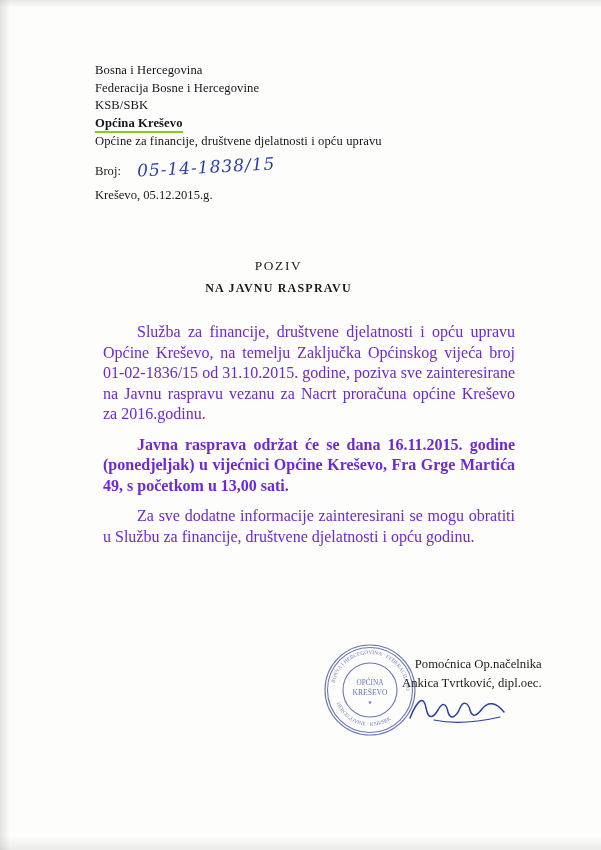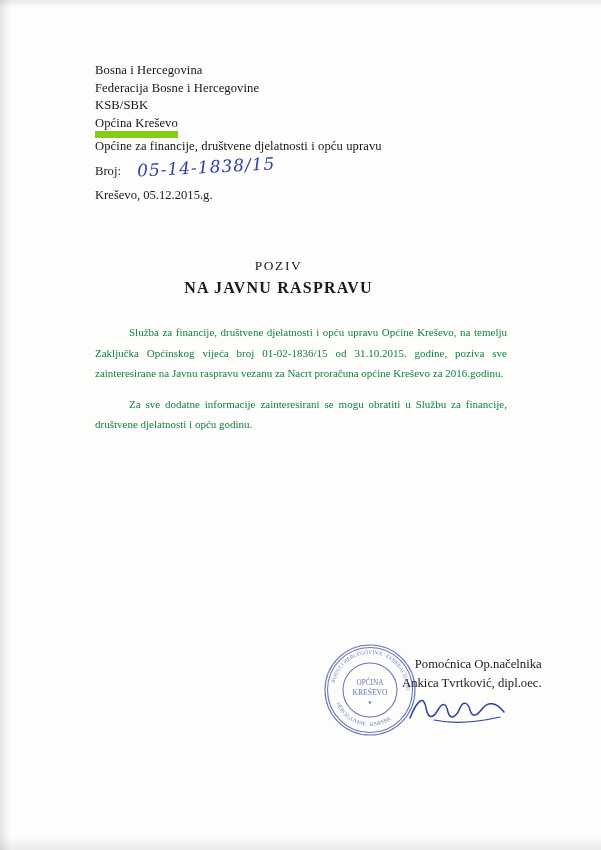--- a/index.html
+++ b/index.html
@@ -35,23 +35,24 @@
     font-size: 12.6px;
     line-height: 17.6px;
     color: #15151c;
     letter-spacing: 0.1px;
   }
   .header-block div {
     white-space: nowrap;
   }
   .underlined {
     display: inline-block;
-    border-bottom: 7px solid #84cc16;
+    border-bottom: 2px solid #84cc16;
     padding-bottom: 0px;
     line-height: 15px;
+    font-weight: bold;
   }
   .broj-line {
     position: absolute;
     left: 95px;
     top: 163px;
     font-size: 12.6px;
     line-height: 17.6px;
   }
   .broj-label {
     display: inline-block;
@@ -82,35 +83,35 @@
     top: 256px;
     width: 557px;
     text-align: center;
   }
   .title-main {
     font-size: 13.4px;
     letter-spacing: 1.6px;
     line-height: 20px;
   }
   .title-sub {
-    font-size: 16px;
+    font-size: 12px;
     font-weight: bold;
     letter-spacing: 1.2px;
     line-height: 20px;
     margin-top: 2px;
   }
   .body-block {
     position: absolute;
-    left: 95px;
+    left: 103px;
     top: 322px;
     width: 412px;
-    font-size: 11px;
+    font-size: 16px;
     line-height: 20.5px;
     text-align: justify;
-    color: #15803d;
+    color: #6d28d9;
   }
   .para {
     margin: 0 0 10px 0;
     text-indent: 34px;
   }
   .para.bold {
     font-weight: bold;
     text-indent: 34px;
   }
   .para.tight {
@@ -186,20 +187,21 @@
 
     <div class="place-date">Kreševo, 05.12.2015.g.</div>
 
     <div class="title-block">
       <div class="title-main">POZIV</div>
       <div class="title-sub">NA JAVNU RASPRAVU</div>
     </div>
 
     <div class="body-block">
       <p class="para">Služba za financije, društvene djelatnosti i opću upravu Općine Kreševo, na temelju Zaključka Općinskog vijeća broj 01-02-1836/15 od 31.10.2015. godine, poziva sve zainteresirane na Javnu raspravu vezanu za Nacrt proračuna općine Kreševo za 2016.godinu.</p>
+      <p class="para bold">Javna rasprava održat će se dana 16.11.2015. godine (ponedjeljak) u vijećnici Općine Kreševo, Fra Grge Martića 49,  s početkom u 13,00 sati.</p>
       <p class="para">Za sve dodatne informacije zainteresirani se mogu obratiti u Službu za financije, društvene djelatnosti i opću godinu.</p>
     </div>
 
     <div class="stamp">
       <svg width="96" height="96" viewBox="0 0 96 96" xmlns="http://www.w3.org/2000/svg">
         <g fill="none" stroke="#3a4aa5" stroke-width="1.1" opacity="0.75">
           <circle cx="48" cy="48" r="45"></circle>
           <circle cx="48" cy="48" r="42.5"></circle>
           <circle cx="48" cy="48" r="27"></circle>
         </g>

